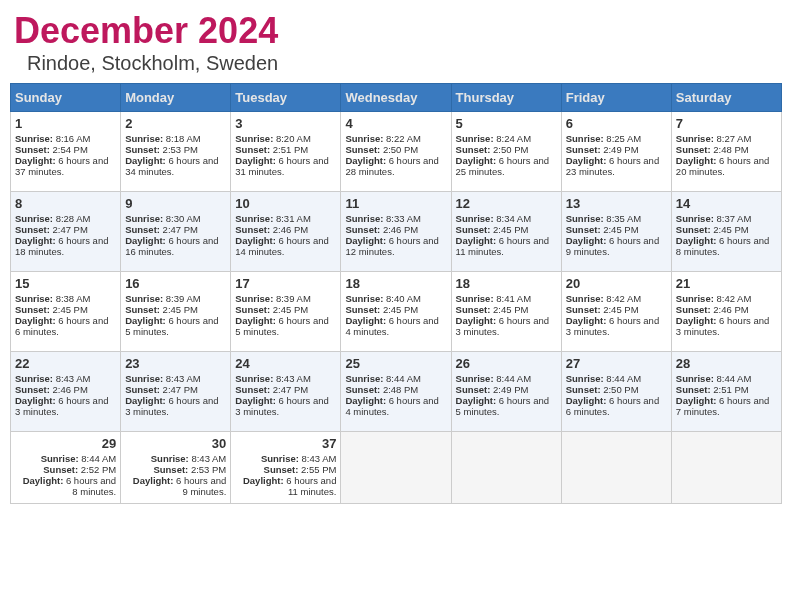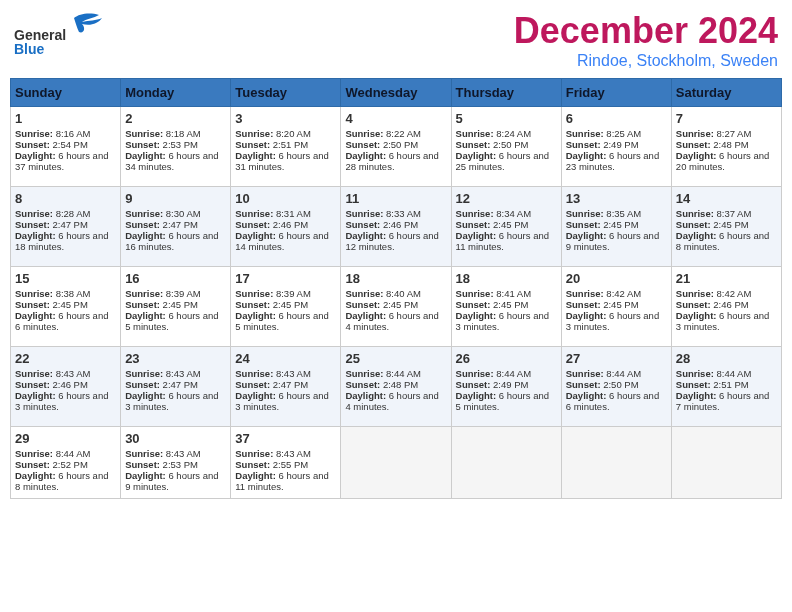--- a/index.html
+++ b/index.html
@@ -22,31 +22,31 @@
       flex-direction: column;
       align-items: flex-start;
     }
     .title-block { text-align: right; }
     .month-title {
       font-size: 36px;
       font-weight: bold;
       color: #be185d;
     }
     .location {
-      font-size: 16px;
-      color: #3b82f6;
+      font-size: 20px;
+      color: #404040;
     }
     table {
       width: 100%;
       border-collapse: collapse;
       table-layout: fixed;
     }
     th {
       background: #3a7abf;
-      color: #0f172a;
+      color: #e5e5e5;
       font-size: 13px;
       font-weight: bold;
       padding: 6px 4px;
       text-align: left;
       border: 1px solid #2e6aa8;
     }
     td {
       vertical-align: top;
       font-size: 9.5px;
       color: #333;
@@ -56,36 +56,26 @@
       background: #fff;
     }
     tr:nth-child(even) td { background: #f0f4fa; }
     .day-num {
       font-size: 13px;
       font-weight: bold;
       display: block;
       margin-bottom: 2px;
     }
     .empty { background: #f5f5f5 !important; }
-    .last-row td { height: 72px; }
+    .last-row td { height: 72px; text-align: right; }
   </style>
 </head>
 <body>
 
 <div class="header">
-  <div class="logo">
-    <svg width="90" height="45" viewBox="0 0 90 45">
-
-      <path d="M60,8 C65,4 75,2 85,5 C80,8 72,9 68,12 C75,10 82,11 88,8 C84,14 76,16 68,14 C72,18 70,24 65,22 C63,18 62,14 60,8Z" fill="#1a6fc4"></path>
-
-      <text x="0" y="30" font-size="14" font-weight="bold" fill="#333" font-family="Arial">General</text>
-
-      <text x="0" y="44" font-size="14" font-weight="bold" fill="#1a6fc4" font-family="Arial">Blue</text>
-    </svg>
-  </div>
   <div class="title-block">
     <div class="month-title">December 2024</div>
     <div class="location">Rindoe, Stockholm, Sweden</div>
   </div>
 </div>
 
 <table>
   <thead>
     <tr>
 

